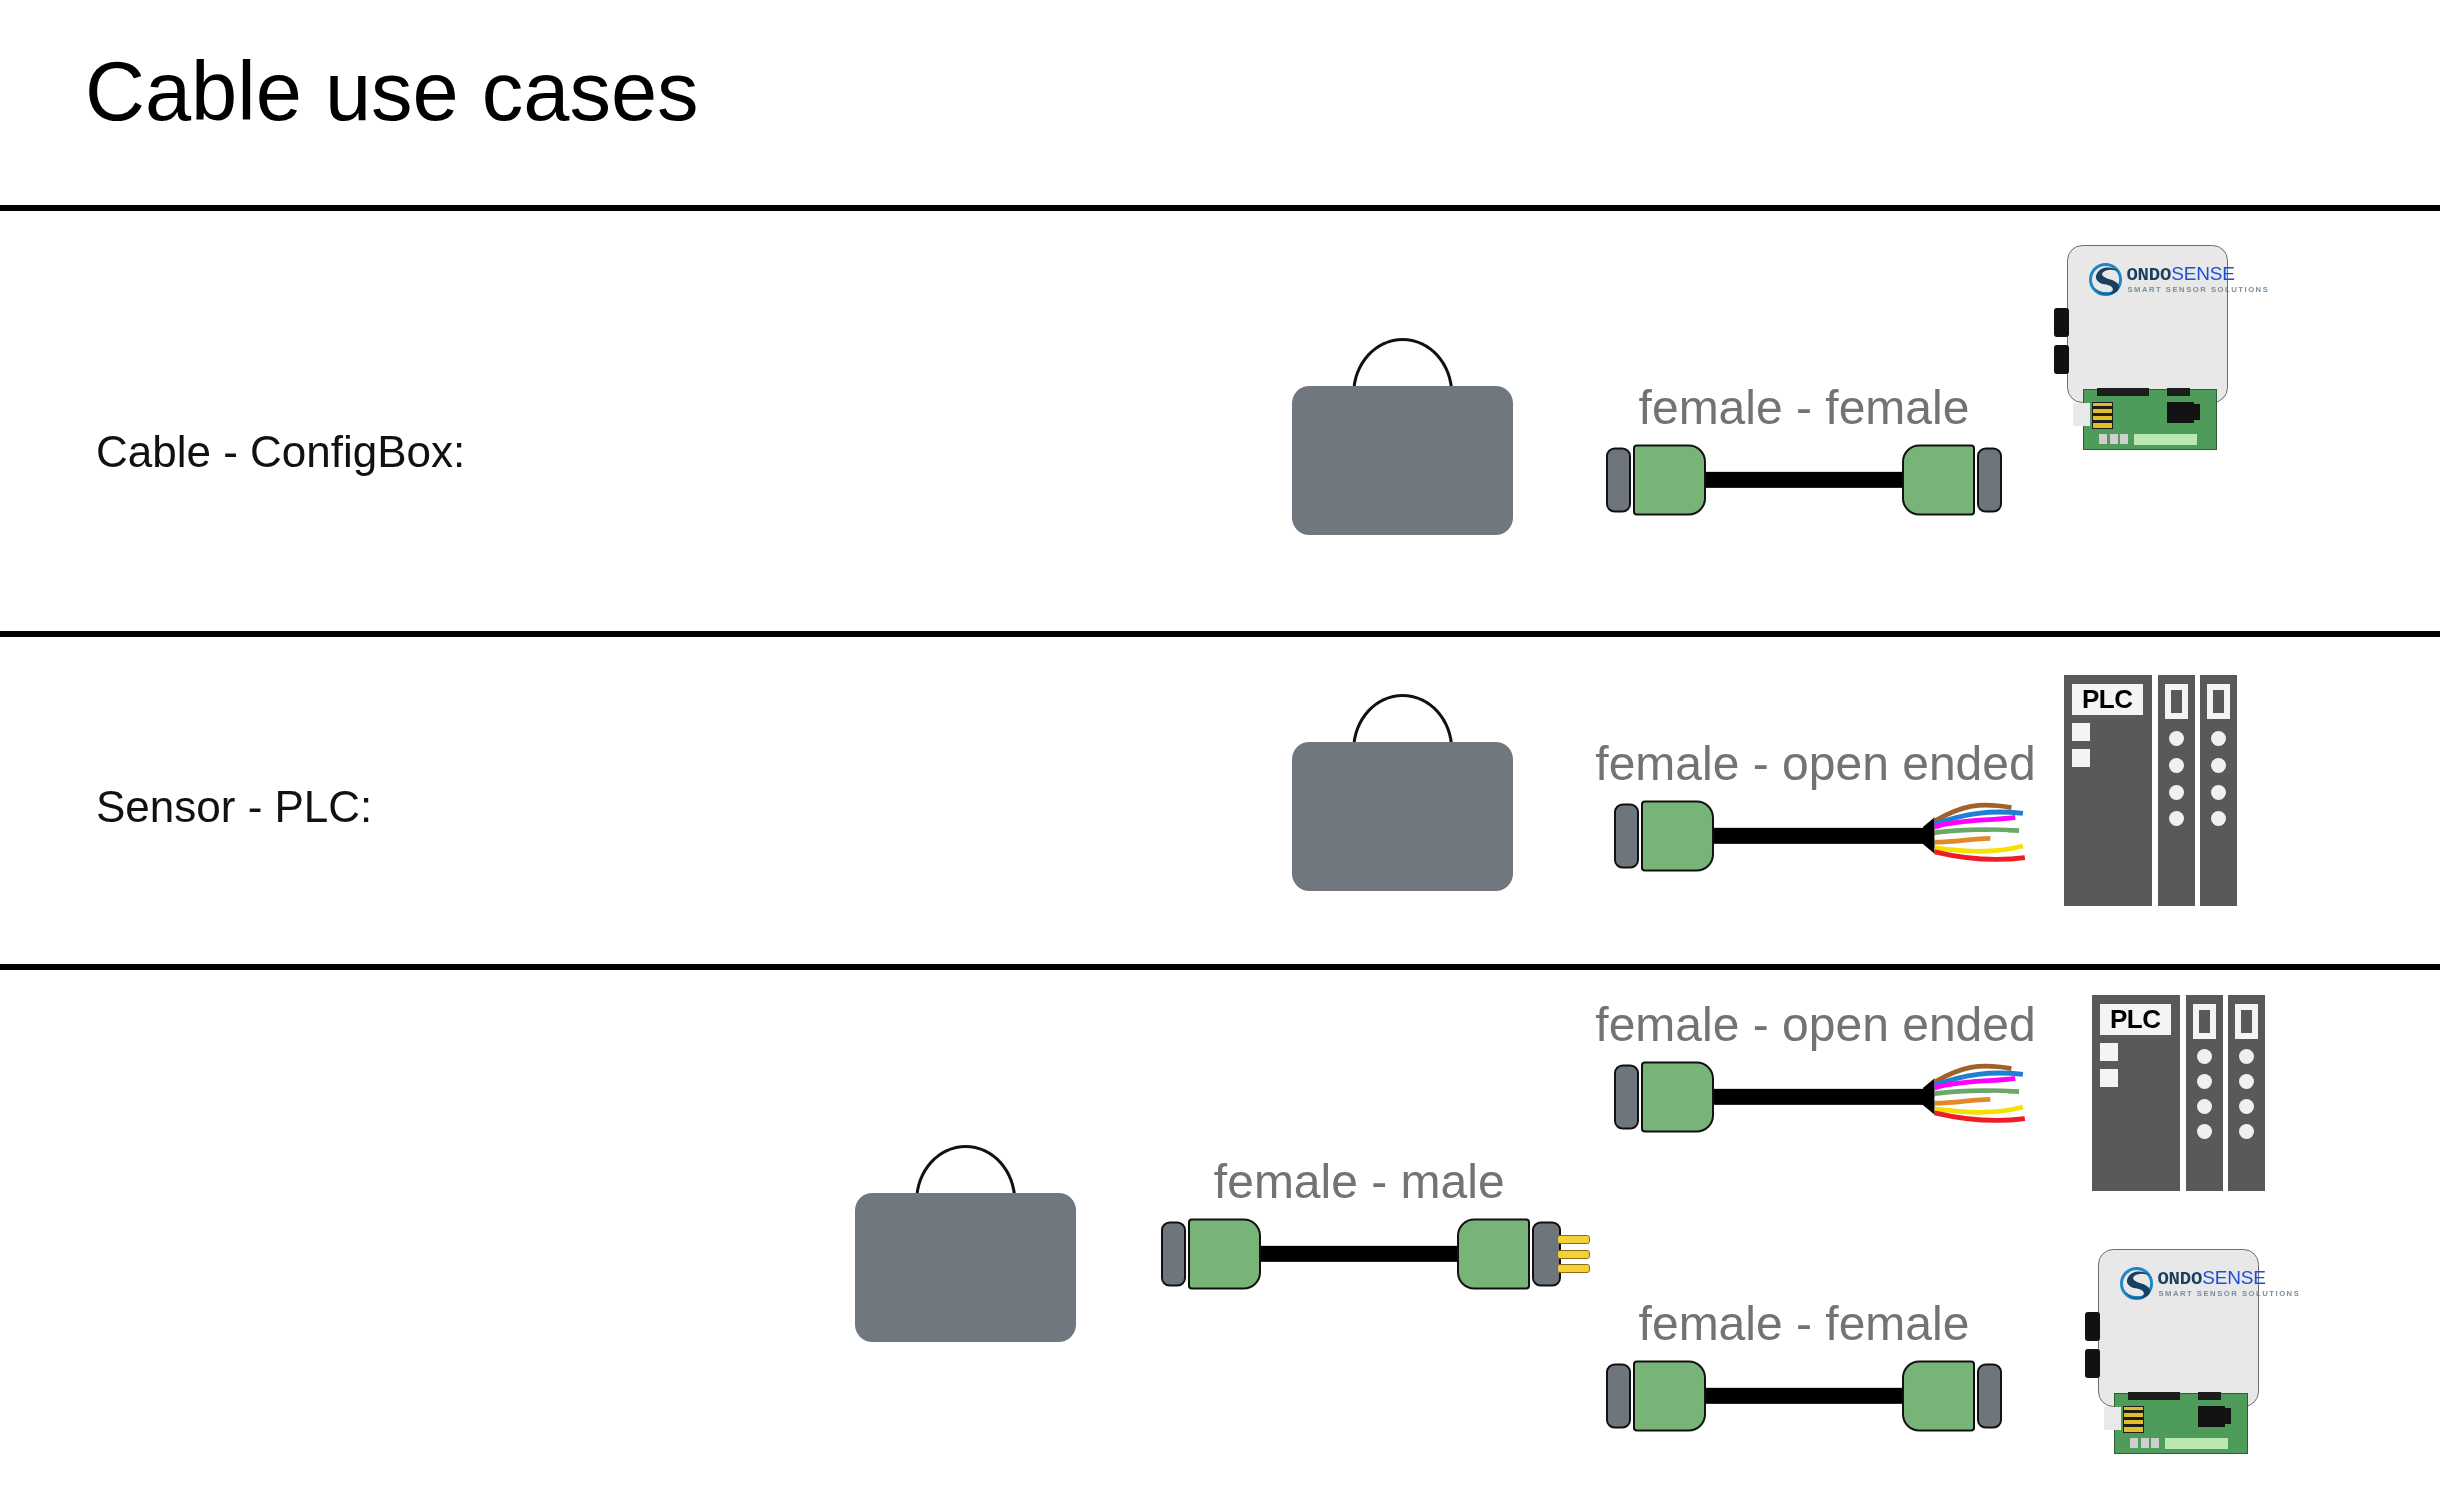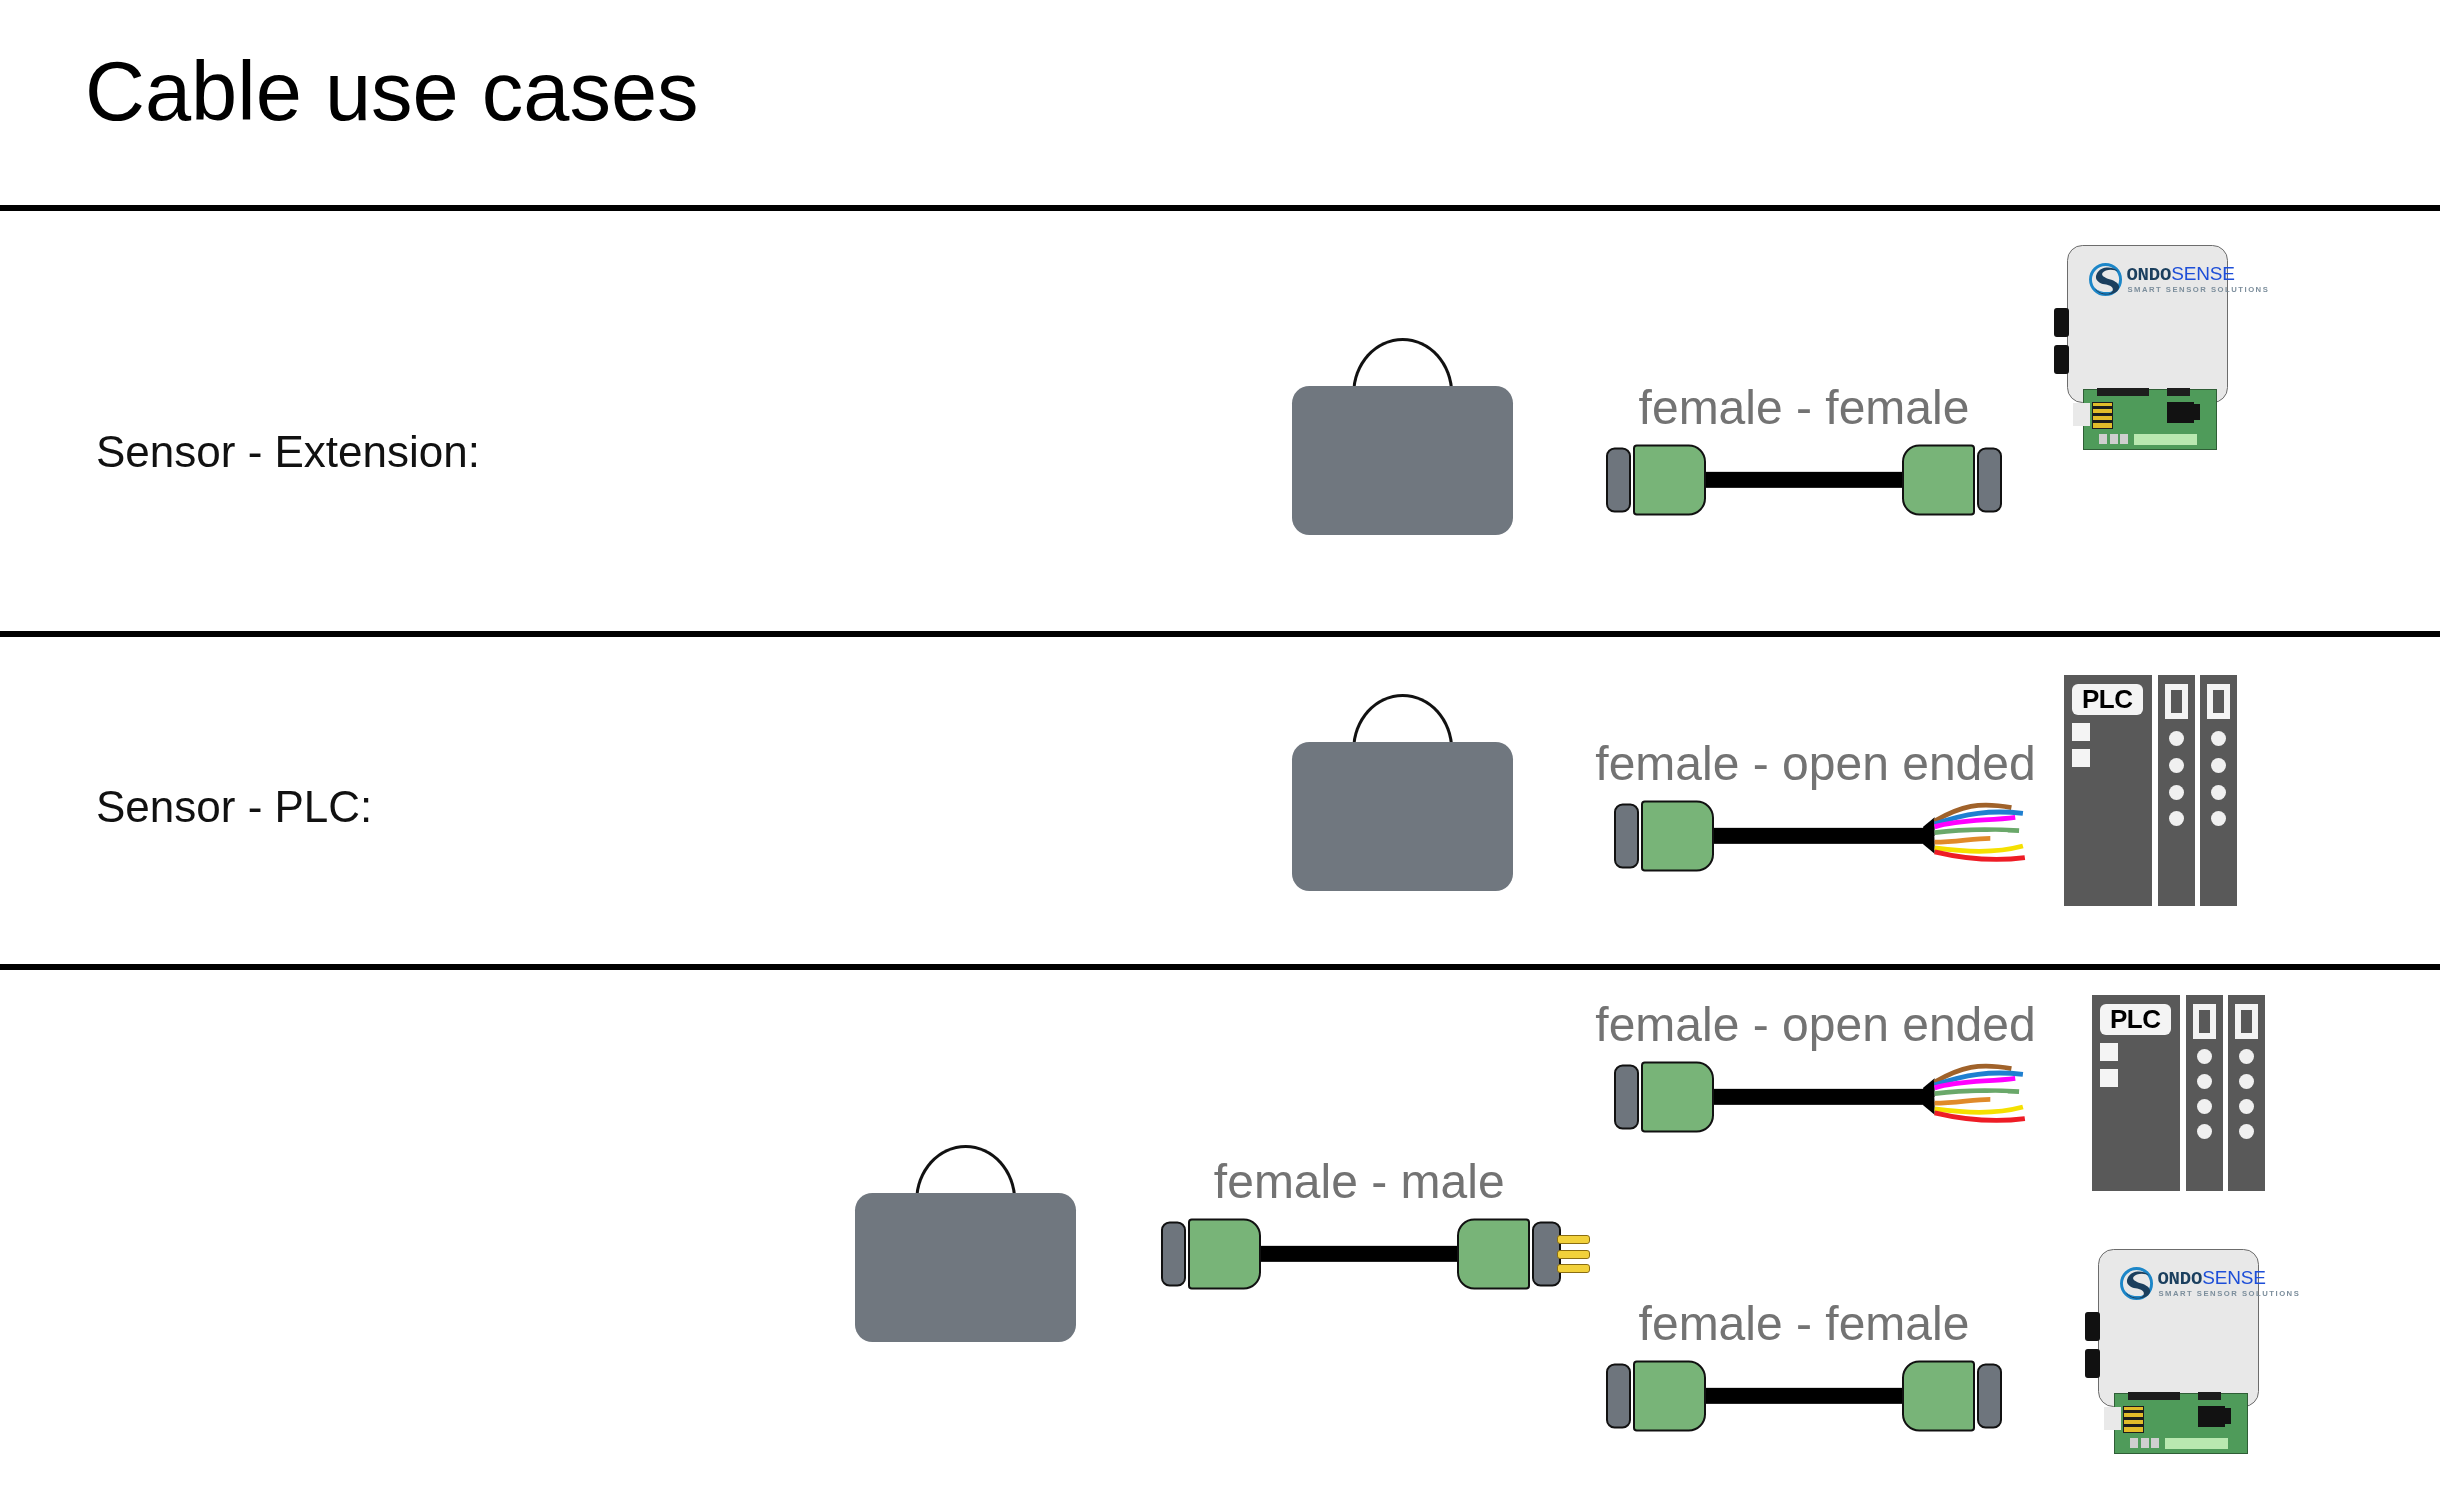--- a/index.html
+++ b/index.html
@@ -166,21 +166,20 @@
     width: 71px; height: 31px;
     background: #f4f4f4;
     display: flex;
     align-items: center;
     justify-content: center;
     font-size: 26px;
     font-weight: 700;
     color: #000;
     letter-spacing: -0.5px;
     line-height: 1;
-    border-radius: 6px;
   }
   .plc .sq {
     position: absolute;
     left: 7.7px;
     width: 18px; height: 18px;
     background: #f4f4f4;
   }
   .plc .sq.a { top: 48px; }
   .plc .sq.b { top: 74px; }
   .plc .mod-side {
@@ -326,21 +325,21 @@
 <body>
 
 <div id="slide">
 
   <div class="slide-title">Cable use cases</div>
 
   <div class="rule r1"></div>
   <div class="rule r2"></div>
   <div class="rule r3"></div>
 
-  <div class="row-label l1">Sensor - Extension:</div>
+  <div class="row-label l1">Cable - ConfigBox:</div>
 
   <div class="sensor" style="left:1292px; top:338px; width:221px; height:197px;">
     <div class="handle"></div>
     <div class="body"></div>
   </div>
 
   <div class="cable" style="left:1606px; top:384px; width:396px; height:134px;">
     <div class="cable-label">female - female</div>
     <div class="cable-art">
       <div class="lead" style="left:100px; width:204px;"></div>

